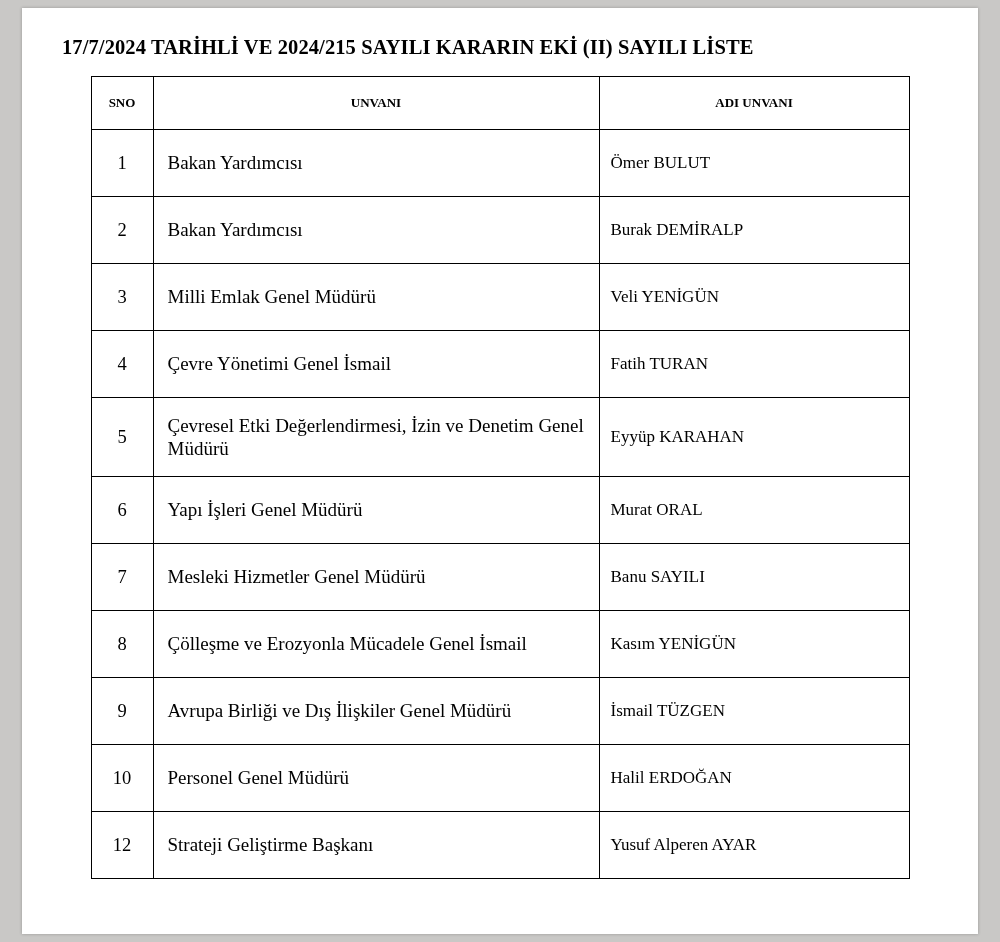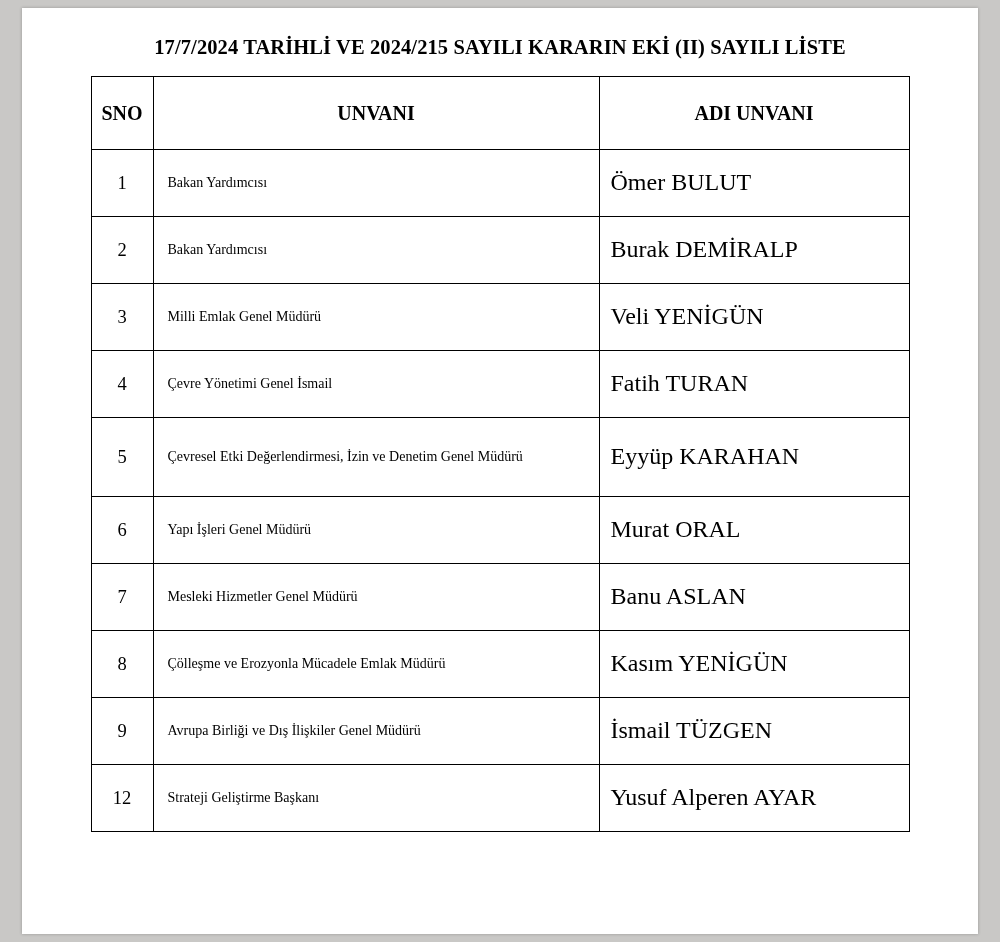--- a/index.html
+++ b/index.html
@@ -16,21 +16,20 @@
   .page {
     position: absolute;
     left: 22px;
     top: 8px;
     width: 956px;
     height: 926px;
     background: #ffffff;
     box-shadow: 0 0 3px rgba(0,0,0,0.25);
   }
   .doc-title {
-    text-align: center;
     font-weight: bold;
     font-size: 20.5px;
     letter-spacing: 0.1px;
     margin: 28px 0 0 0;
     padding: 0 40px;
     color: #000;
     white-space: nowrap;
   }
   table.listing {
     border-collapse: collapse;
@@ -38,41 +37,41 @@
     width: 818px;
     table-layout: fixed;
   }
   table.listing th, table.listing td {
     border: 1.3px solid #000;
     color: #000;
     vertical-align: middle;
   }
   table.listing th {
     font-weight: bold;
-    font-size: 20px;
+    font-size: 13px;
     text-align: center;
     height: 52px;
-    padding: 10px 4px;
+    padding: 0 4px;
   }
   col.c-sno { width: 62px; }
   col.c-unvani { width: 446px; }
   col.c-adi { width: 310px; }
 
   td.sno {
     text-align: center;
     font-size: 18.5px;
     padding: 2px 0;
   }
   td.unvani {
-    font-size: 14px;
+    font-size: 19px;
     padding: 8px 0 8px 14px;
     line-height: 1.22;
   }
   td.adi {
-    font-size: 24px;
+    font-size: 17px;
     padding: 8px 0 8px 11px;
     line-height: 1.22;
   }
   tr.r-normal td { height: 50px; }
   tr.r-tall td { height: 62px; }
 </style>
 </head>
 <body>
 
 <div class="page">
@@ -118,31 +117,36 @@
         <td class="adi">Eyyüp KARAHAN</td>
       </tr>
       <tr class="r-normal">
         <td class="sno">6</td>
         <td class="unvani">Yapı İşleri Genel Müdürü</td>
         <td class="adi">Murat ORAL</td>
       </tr>
       <tr class="r-normal">
         <td class="sno">7</td>
         <td class="unvani">Mesleki Hizmetler Genel Müdürü</td>
-        <td class="adi">Banu ASLAN</td>
+        <td class="adi">Banu SAYILI</td>
       </tr>
       <tr class="r-normal">
         <td class="sno">8</td>
-        <td class="unvani">Çölleşme ve Erozyonla Mücadele Emlak Müdürü</td>
+        <td class="unvani">Çölleşme ve Erozyonla Mücadele Genel İsmail</td>
         <td class="adi">Kasım YENİGÜN</td>
       </tr>
       <tr class="r-normal">
         <td class="sno">9</td>
         <td class="unvani">Avrupa Birliği ve Dış İlişkiler Genel Müdürü</td>
         <td class="adi">İsmail TÜZGEN</td>
+      </tr>
+      <tr class="r-normal">
+        <td class="sno">10</td>
+        <td class="unvani">Personel Genel Müdürü</td>
+        <td class="adi">Halil ERDOĞAN</td>
       </tr>
       <tr class="r-normal">
         <td class="sno">12</td>
         <td class="unvani">Strateji Geliştirme Başkanı</td>
         <td class="adi">Yusuf Alperen AYAR</td>
       </tr>
 
     </tbody>
   </table>
 </div>

